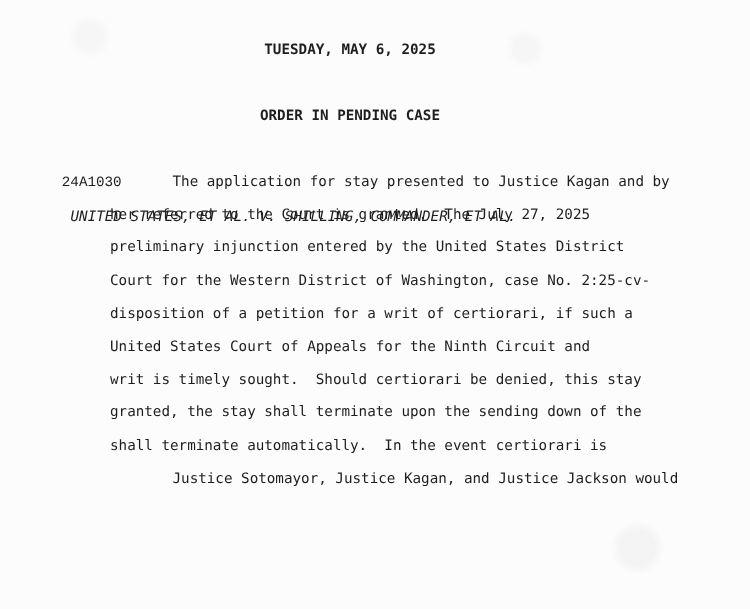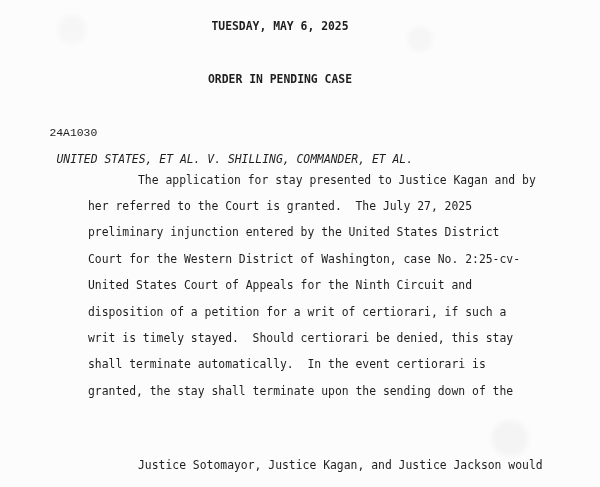--- a/index.html
+++ b/index.html
@@ -13,40 +13,39 @@
     background-image:
       radial-gradient(circle at 85% 90%, #f4f4f4 0 14px, rgba(244,244,244,0) 22px),
       radial-gradient(circle at 12% 6%, #f6f6f6 0 10px, rgba(246,246,246,0) 18px),
       radial-gradient(circle at 70% 8%, #f6f6f6 0 9px, rgba(246,246,246,0) 16px);
     color: #1e1e1e;
     font-family: "DejaVu Sans Mono", "Liberation Mono", monospace;
     font-size: 11.4px;
     overflow: hidden;
   }
   .doc {
-    padding-top: 13px;
+    padding-top: 26px;
   }
   .line {
     height: 26.4px;
     line-height: 26.4px;
     white-space: pre;
   }
   .centered {
     width: 560px;
     text-align: center;
   }
   .bold {
     font-weight: bold;
   }
   .body-line {
     margin-left: 88px;
   }
   .first-line-indent {
     padding-left: 50px;
-    margin-top: 48px;
   }
   .docket {
     display: inline-block;
     margin-left: 22px;
     font-family: Liberation Mono, monospace;
   }
   .case-title {
     display: inline-block;
     margin-left: 29px;
     font-style: italic;
@@ -65,21 +64,21 @@
 
   <div class="line">
     <span class="docket">24A1030</span>
     <span class="case-title">UNITED STATES, ET AL. V. SHILLING, COMMANDER, ET AL.</span>
   </div>
 
   <div class="line body-line first-line-indent">The application for stay presented to Justice Kagan and by</div>
   <div class="line body-line">her referred to the Court is granted.  The July 27, 2025</div>
   <div class="line body-line">preliminary injunction entered by the United States District</div>
   <div class="line body-line">Court for the Western District of Washington, case No. 2:25-cv-</div>
+  <div class="line body-line">disposition of a petition for a writ of certiorari, if such a</div>
   <div class="line body-line">United States Court of Appeals for the Ninth Circuit and</div>
-  <div class="line body-line">disposition of a petition for a writ of certiorari, if such a</div>
-  <div class="line body-line">writ is timely stayed.  Should certiorari be denied, this stay</div>
+  <div class="line body-line">writ is timely sought.  Should certiorari be denied, this stay</div>
+  <div class="line body-line">granted, the stay shall terminate upon the sending down of the</div>
   <div class="line body-line">shall terminate automatically.  In the event certiorari is</div>
-  <div class="line body-line">granted, the stay shall terminate upon the sending down of the</div>
 
   <div class="line body-line first-line-indent">Justice Sotomayor, Justice Kagan, and Justice Jackson would</div>
 
 </div>
 
 </body></html>

